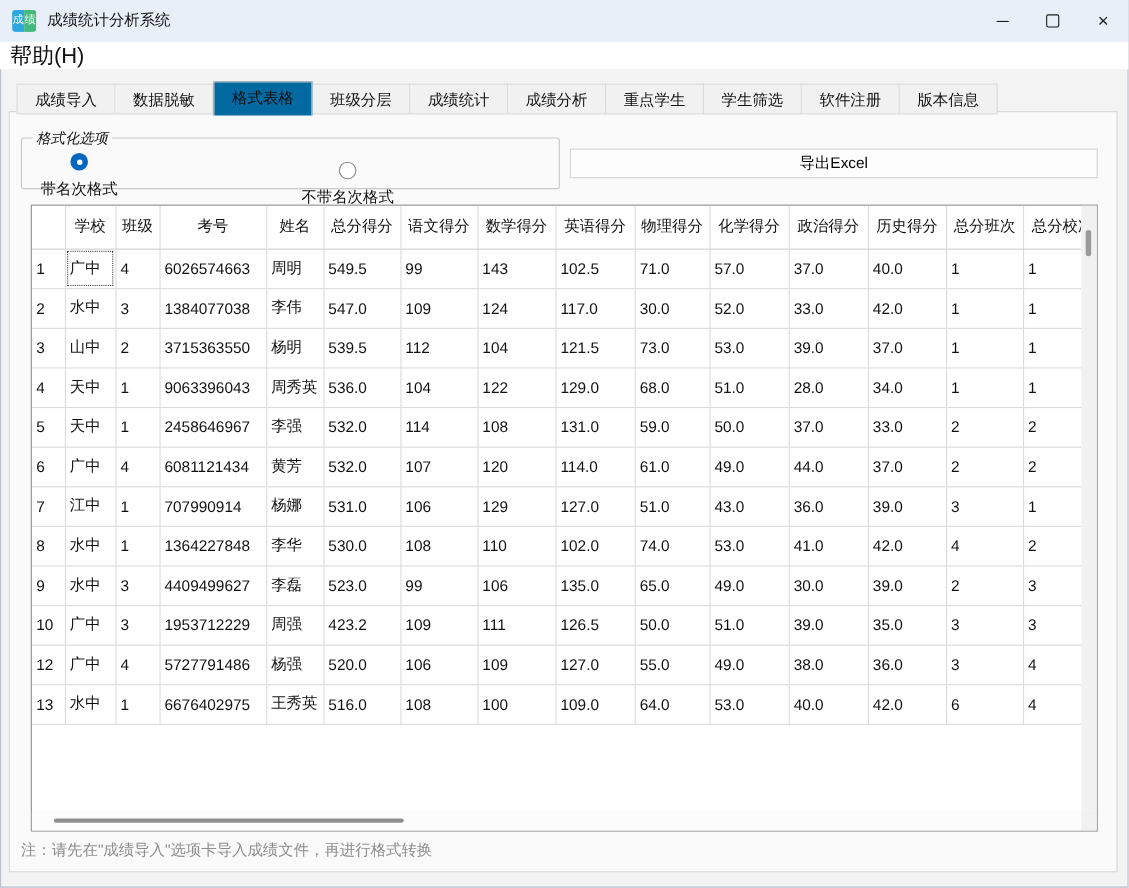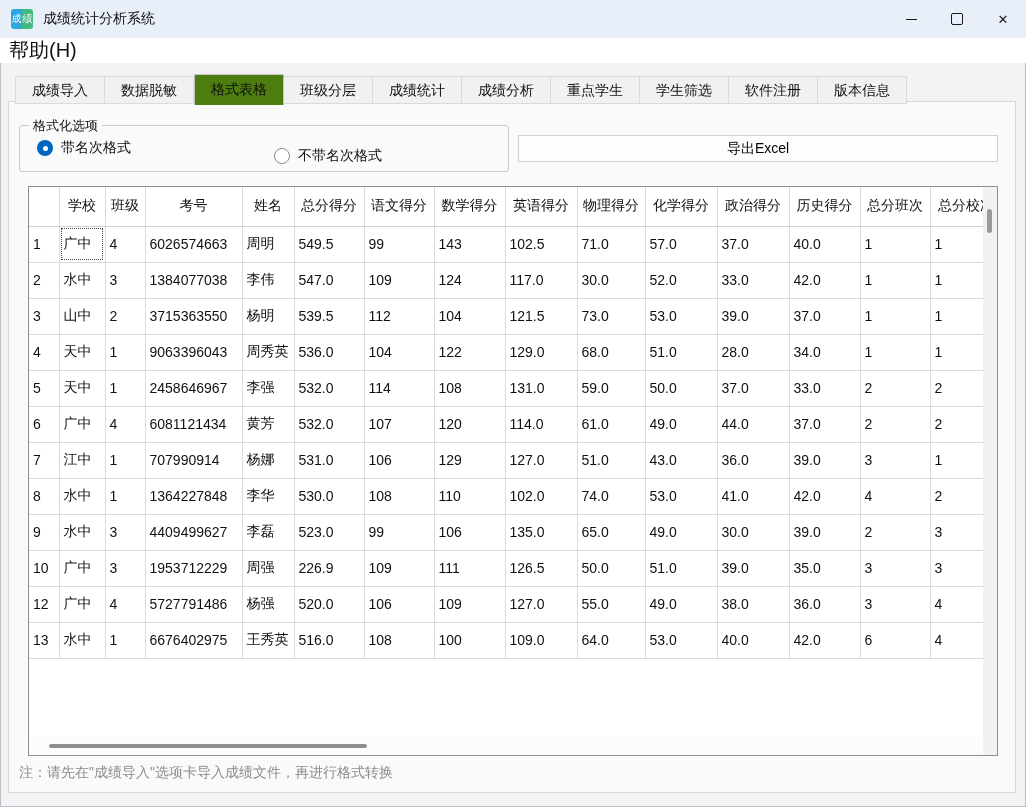--- a/index.html
+++ b/index.html
@@ -19,27 +19,27 @@
   .win-btn{width:46px;height:100%;display:flex;align-items:center;justify-content:center;font-size:13px;color:#1b1b1b;}
   .max-glyph{width:10px;height:10px;border:1.2px solid #1b1b1b;border-radius:2px;display:block;}
   .min-glyph{width:11px;height:0;border-top:1.2px solid #1b1b1b;display:block;}
   
   .menubar{position:absolute;left:0;top:38px;width:100%;height:25px;background:#ffffff;display:flex;align-items:center;}
   .menu-item{padding:0 9px;font-size:20px;}
   
   .tabstrip{position:absolute;left:15px;top:74px;display:flex;align-items:flex-end;z-index:3;justify-content:space-between;}
   .tab{height:26px;line-height:26px;padding:0 16px;font-size:14px;background:#f1f1f1;border:1px solid #dadada;border-left:none;white-space:nowrap;}
   .tab:first-child{border-left:1px solid #dadada;}
-  .tab.active{background:#4d7c0f;border:1px solid #c6c6c6;border-bottom:none;height:30px;line-height:28px;margin-bottom:-1px;z-index:4;position:relative;}
+  .tab.active{background:#0369a1;border:1px solid #c6c6c6;border-bottom:none;height:30px;line-height:28px;margin-bottom:-1px;z-index:4;position:relative;}
   
   .tabpanel{position:absolute;left:8px;top:101px;width:1008px;height:692px;background:#fafafa;border:1px solid #d6d6d6;box-sizing:border-box;}
   
   .groupbox{position:absolute;left:10px;top:23px;width:490px;height:47px;border:1px solid #c9c9c9;border-radius:3px;box-sizing:border-box;}
-  .groupbox .legend{position:absolute;left:9px;top:-9px;background:#fafafa;padding:0 4px;font-size:13px;}
-  .radio-opt{position:absolute;top:13px;display:flex;align-items:center;gap:8px;font-size:14px;}
+  .groupbox .legend{position:absolute;left:9px;top:-9px;background:#fafafa;padding:0 4px;font-size:13px;font-style:italic;}
+  .radio-opt{position:absolute;top:13px;display:flex;align-items:center;gap:8px;font-size:14px;flex-direction:column;}
   .radio{width:16px;height:16px;border-radius:50%;box-sizing:border-box;position:relative;flex:none;}
   .radio.on{background:var(--accent,#0067C0);}
   .radio.on::after{content:"";position:absolute;left:5.5px;top:5.5px;width:5px;height:5px;border-radius:50%;background:#fff;}
   .radio.off{background:#fff;border:1px solid #8a8a8a;}
   
   .btn{position:absolute;left:509px;top:33px;width:480px;height:27px;background:#fdfdfd;border:1px solid #d1d1d1;border-radius:0;font-size:14px;font-family:"Liberation Sans",sans-serif;display:flex;align-items:center;justify-content:center;box-sizing:border-box;}
   
   .tablewrap{position:absolute;left:19px;top:84px;width:970px;height:570px;border:1px solid #8f8f8f;background:#fff;box-sizing:border-box;}
   .tbl-scroll{position:absolute;left:0;top:0;right:14px;bottom:18px;overflow:hidden;}
   table{border-collapse:collapse;table-layout:fixed;width:973px;}
@@ -303,21 +303,21 @@
               <td>39.0</td>
               <td>2</td>
               <td>3</td>
             </tr>
             <tr>
               <th>10</th>
               <td>广中</td>
               <td>3</td>
               <td>1953712229</td>
               <td>周强</td>
-              <td>226.9</td>
+              <td>423.2</td>
               <td>109</td>
               <td>111</td>
               <td>126.5</td>
               <td>50.0</td>
               <td>51.0</td>
               <td>39.0</td>
               <td>35.0</td>
               <td>3</td>
               <td>3</td>
             </tr>

